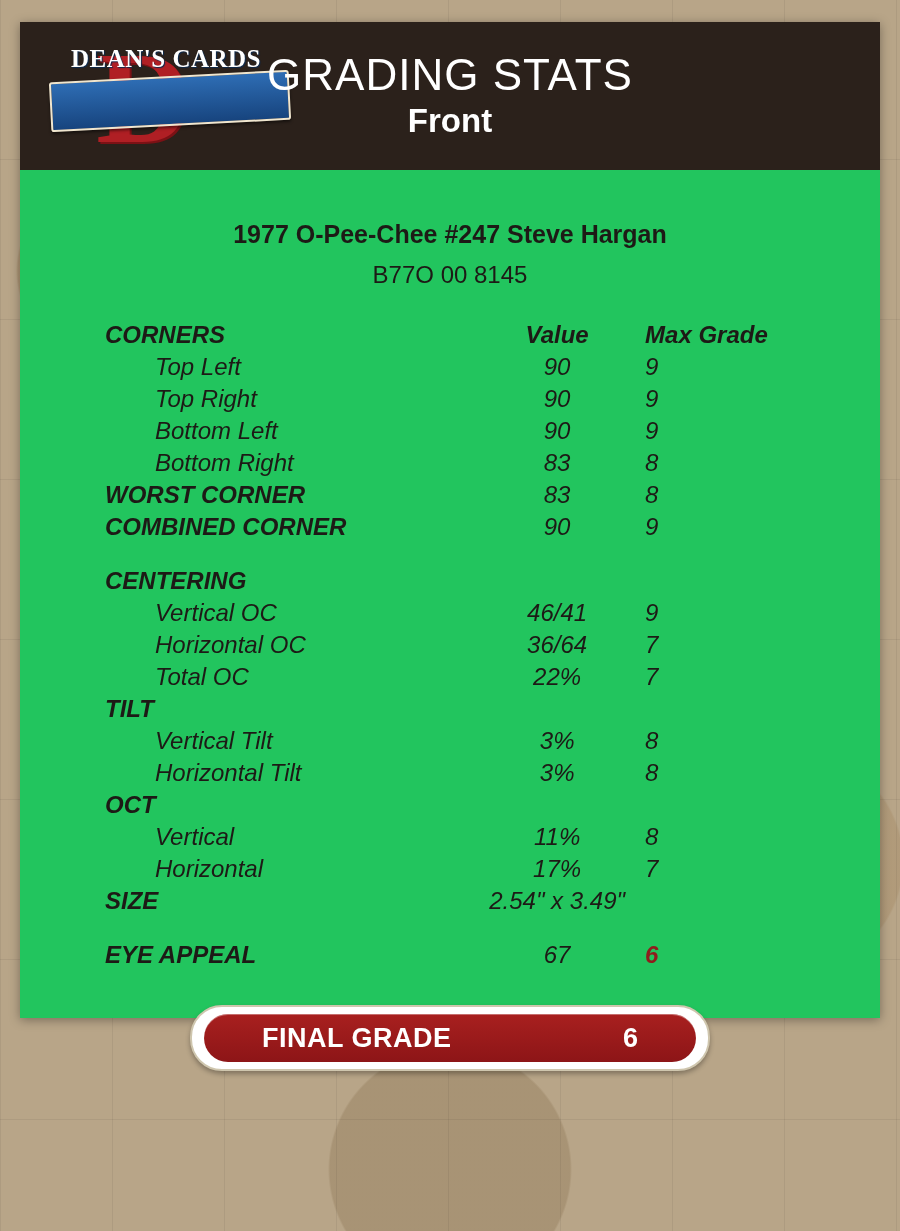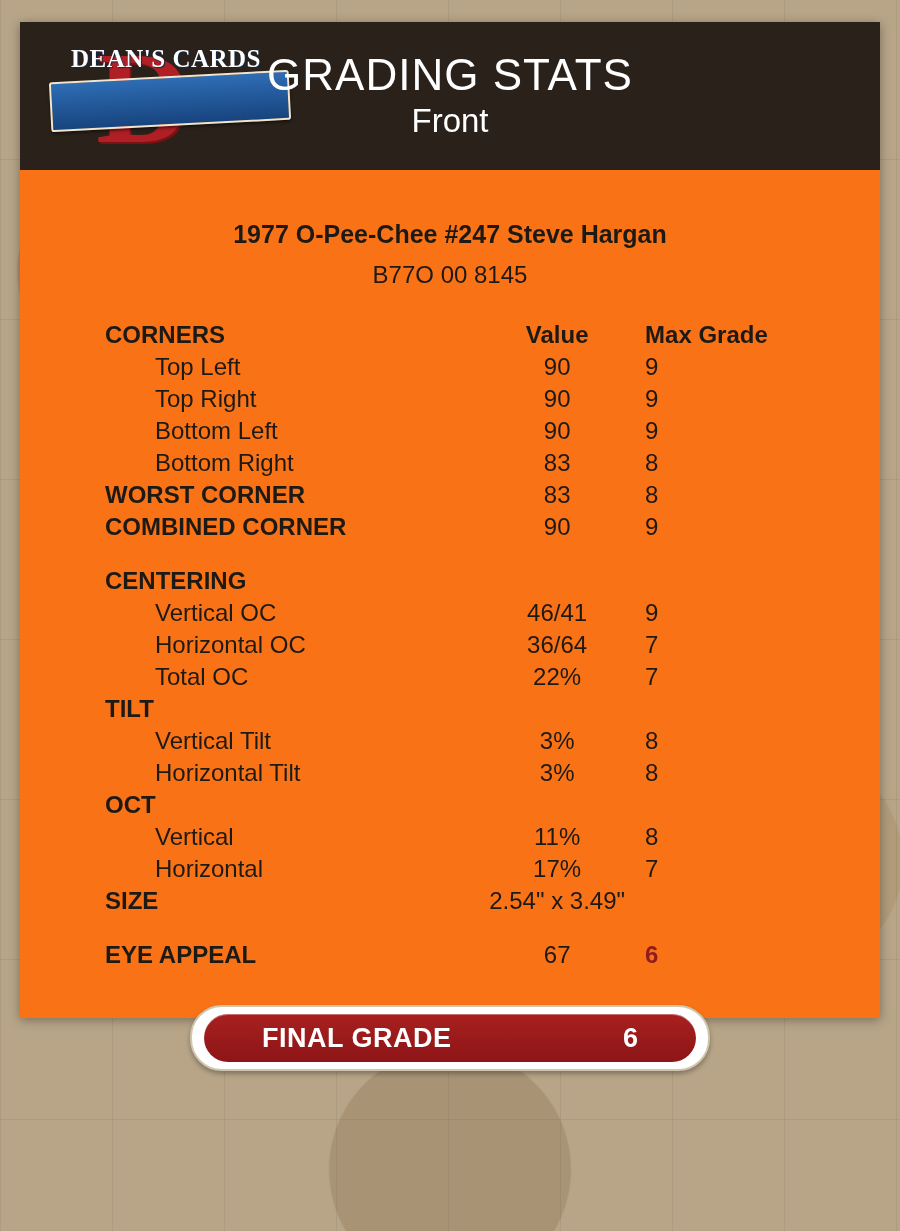--- a/index.html
+++ b/index.html
@@ -26,21 +26,21 @@
       radial-gradient(circle at 88% 70%, rgba(160,130,90,0.3) 0 110px, transparent 112px),
       radial-gradient(circle at 50% 95%, rgba(120,95,60,0.25) 0 120px, transparent 122px);
     background-size: 112px 160px, 112px 160px, auto, auto, auto;
   }
   .sheet {
     position: absolute;
     left: 20px;
     top: 22px;
     width: 860px;
     height: 996px;
-    background: #f97316;
+    background: #22c55e;
     box-shadow: 0 2px 10px rgba(0,0,0,0.35);
   }
   .header {
     height: 148px;
     background: #2b211b;
     display: flex;
     align-items: center;
     position: relative;
   }
   .logo {
@@ -105,21 +105,21 @@
   .header-title {
     color: #ffffff;
     font-size: 44px;
     font-weight: normal;
     letter-spacing: 1px;
     line-height: 1.05;
   }
   .header-subtitle {
     color: #ffffff;
     font-size: 33px;
-    font-weight: normal;
+    font-weight: bold;
     margin-top: 4px;
   }
   .body {
     padding: 0 0 0 0;
   }
   .card-title {
     text-align: center;
     font-size: 25px;
     font-weight: bold;
     color: #1d1a16;
@@ -134,20 +134,21 @@
   table.stats {
     margin: 30px auto 0 auto;
     width: 690px;
     border-collapse: collapse;
     color: #1d1a16;
   }
   table.stats td {
     font-size: 24px;
     padding: 2px 0;
     vertical-align: baseline;
+    font-style: italic;
   }
   td.label {
     width: 340px;
     padding-left: 20px;
   }
   td.value {
     width: 190px;
     text-align: center;
   }
   td.grade {

